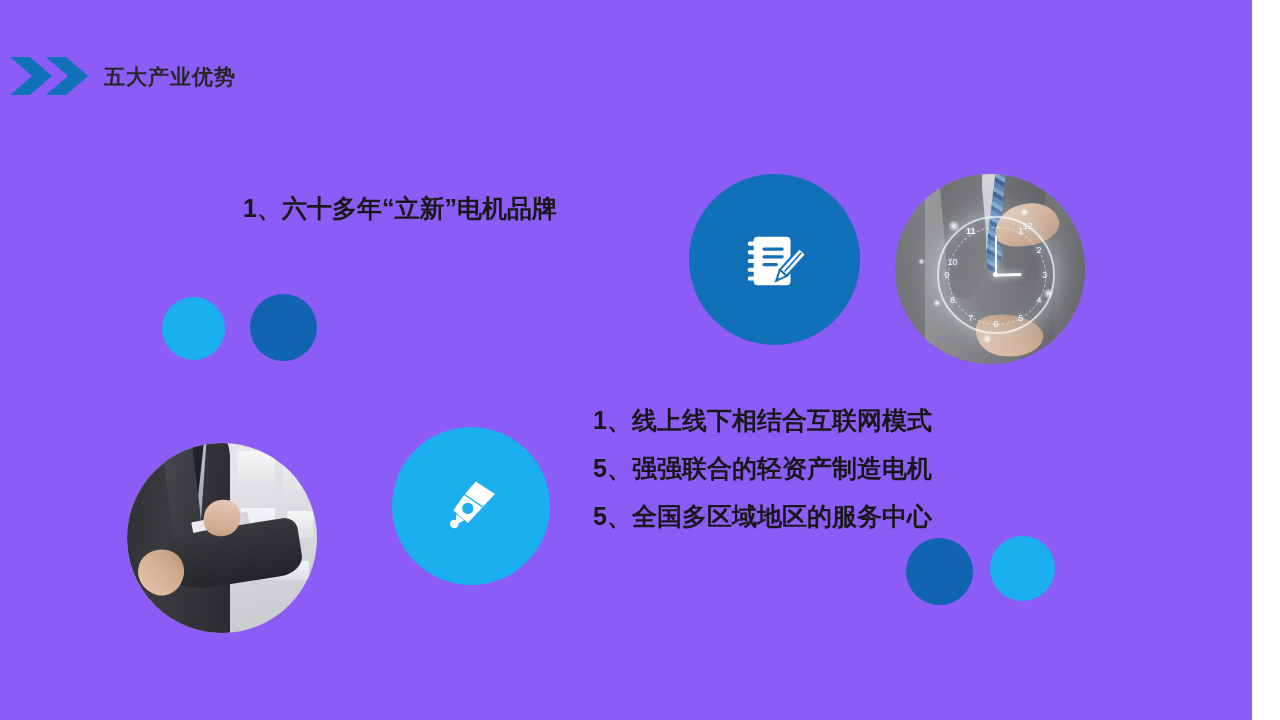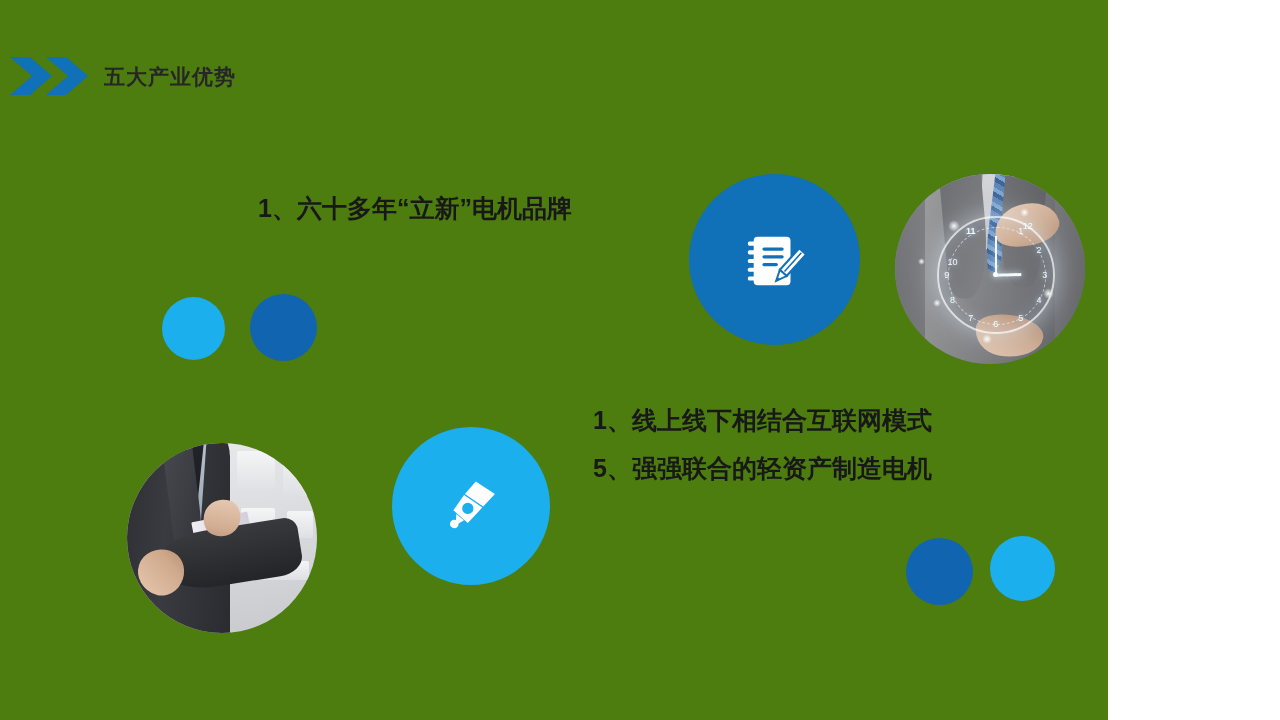--- a/index.html
+++ b/index.html
@@ -10,23 +10,23 @@
   body {
     width: 1280px;
     height: 720px;
     overflow: hidden;
     font-family: "Liberation Sans", "DejaVu Sans", sans-serif;
     position: relative;
   }
   #slide {
     position: absolute;
     left: 0; top: 0;
-    width: 1108px;
+    width: 1252px;
     height: 720px;
-    background: #4d7c0f;
+    background: #8b5cf6;
   }
 
   
   .header {
     position: absolute;
     left: 0px;
     top: 52px;
     height: 48px;
     display: flex;
     align-items: center;
@@ -298,21 +298,21 @@
 <div id="slide">
 
   <div class="header">
     <svg class="chevrons" viewBox="0 0 82 42">
       <polygon points="2,2 22,2 44,21 22,40 2,40 24,21" fill="#1070B8"></polygon>
       <polygon points="38,2 58,2 80,21 58,40 38,40 60,21" fill="#1070B8"></polygon>
     </svg>
     <div class="header-title">五大产业优势</div>
   </div>
 
-  <div class="text-block" style="left:258px; top:196px;">
+  <div class="text-block" style="left:243px; top:196px;">
     <div class="line" style="margin-left:0px;">1、六十多年“立新”电机品牌</div>
   </div>
 
   <div class="circle" style="left:162px; top:297px; width:63px; height:63px; background:#1BAFEE;"></div>
   <div class="circle" style="left:250px; top:294px; width:67px; height:67px; background:#1064B0;"></div>
 
   <div class="circle icon-circle" style="left:689px; top:174px; width:171px; height:171px; background:#1070B8;">
     <svg width="62" height="62" viewBox="0 0 64 64">
 
       <rect x="4" y="13" width="9" height="4.2" rx="1.6" fill="#ffffff"></rect>
@@ -407,18 +407,19 @@
 
         <polygon points="16,40 24,47 15,52" fill="#ffffff"></polygon>
         <circle cx="13.5" cy="50.5" r="4.6" fill="#ffffff"></circle>
       </g>
     </svg>
   </div>
 
   <div class="text-block" style="left:593px; top:408px;">
     <div class="line">1、线上线下相结合互联网模式</div>
     <div class="line" style="margin-top:23px;">5、强强联合的轻资产制造电机</div>
+    <div class="line" style="margin-top:23px;">5、全国多区域地区的服务中心</div>
   </div>
 
   <div class="circle" style="left:906px; top:538px; width:67px; height:67px; background:#1064B0;"></div>
   <div class="circle" style="left:990px; top:536px; width:65px; height:65px; background:#1BAFEE;"></div>
 
 </div>
 
 </body></html>

